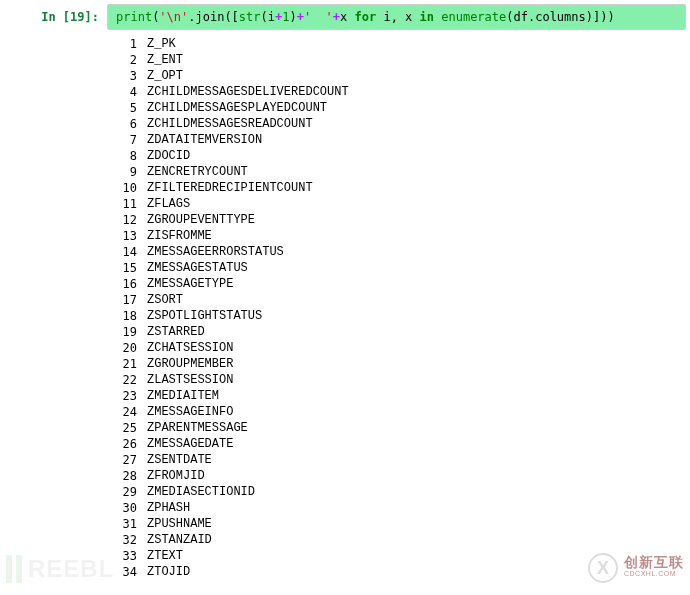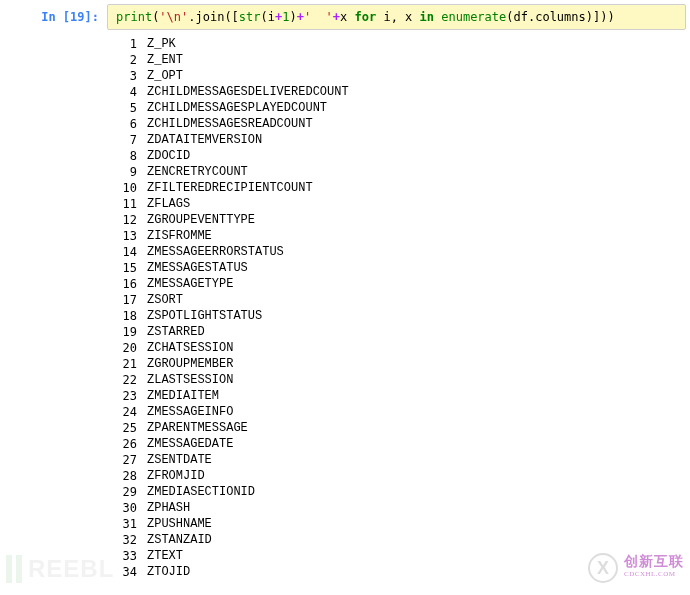--- a/index.html
+++ b/index.html
@@ -17,36 +17,36 @@
 
   .cell {
     display: flex;
     align-items: flex-start;
     padding: 4px 4px 0 4px;
     box-sizing: border-box;
     width: 100%;
   }
 
   .prompt-in {
-    color: #3b82f6;
+    color: #15803d;
     font-weight: bold;
     width: 95px;
     text-align: right;
     padding-right: 8px;
     padding-top: 6px;
     flex: 0 0 auto;
     white-space: pre;
   }
   .prompt-in .num {
     font-weight: bold;
   }
 
   .input-area {
     flex: 1 1 auto;
-    background: #fef9c3;
+    background: #86efac;
     border: 1px solid #cfcfcf;
     border-radius: 2px;
     padding: 5px 8px;
     box-sizing: border-box;
     white-space: pre;
     overflow: hidden;
   }
 
   .tok-builtin { color: #008000; }     
   .tok-string  { color: #BA2121; }     
@@ -141,22 +141,22 @@
     justify-content: center;
     color: #bcbcbc;
     font-family: Arial, sans-serif;
     font-weight: 700;
     font-size: 18px;
     margin-right: 6px;
     overflow: hidden;
     box-sizing: border-box;
   }
   .wm-right .txt {
-    font-family: Liberation Serif, serif;
-    color: #a21caf;
+    font-family: Liberation Sans, sans-serif;
+    color: #7f1d1d;
     font-size: 12px;
     line-height: 12px;
   }
   .wm-right .txt .cn {
     font-size: 14px;
     font-weight: 600;
     letter-spacing: 1px;
   }
   .wm-right .txt .en {
     font-size: 7px;

